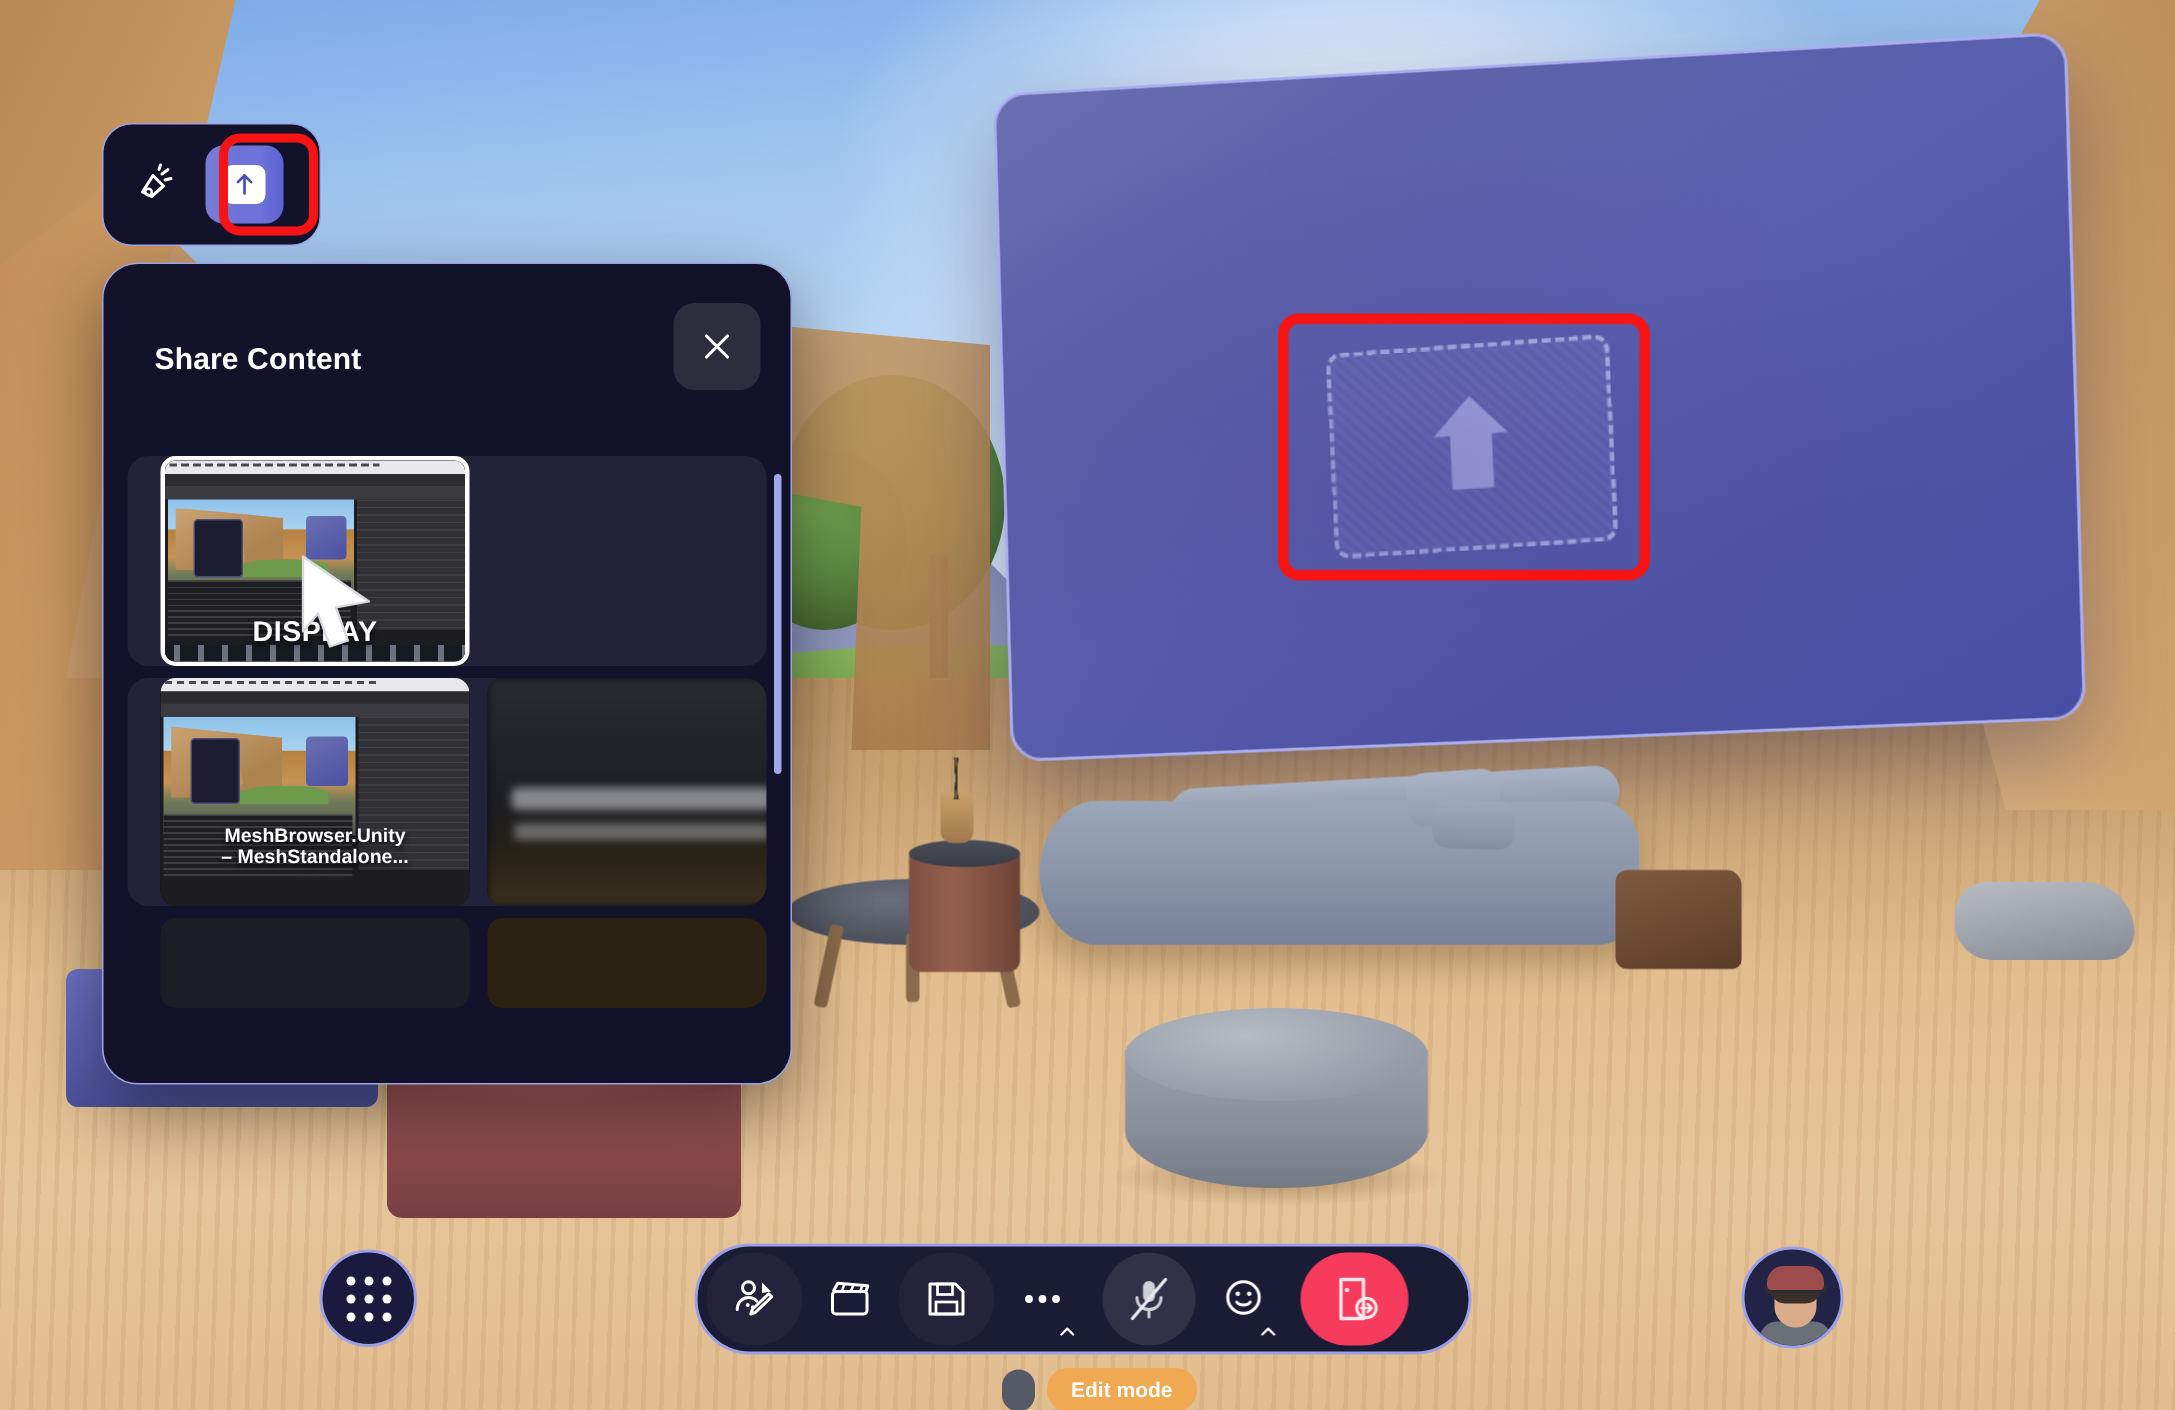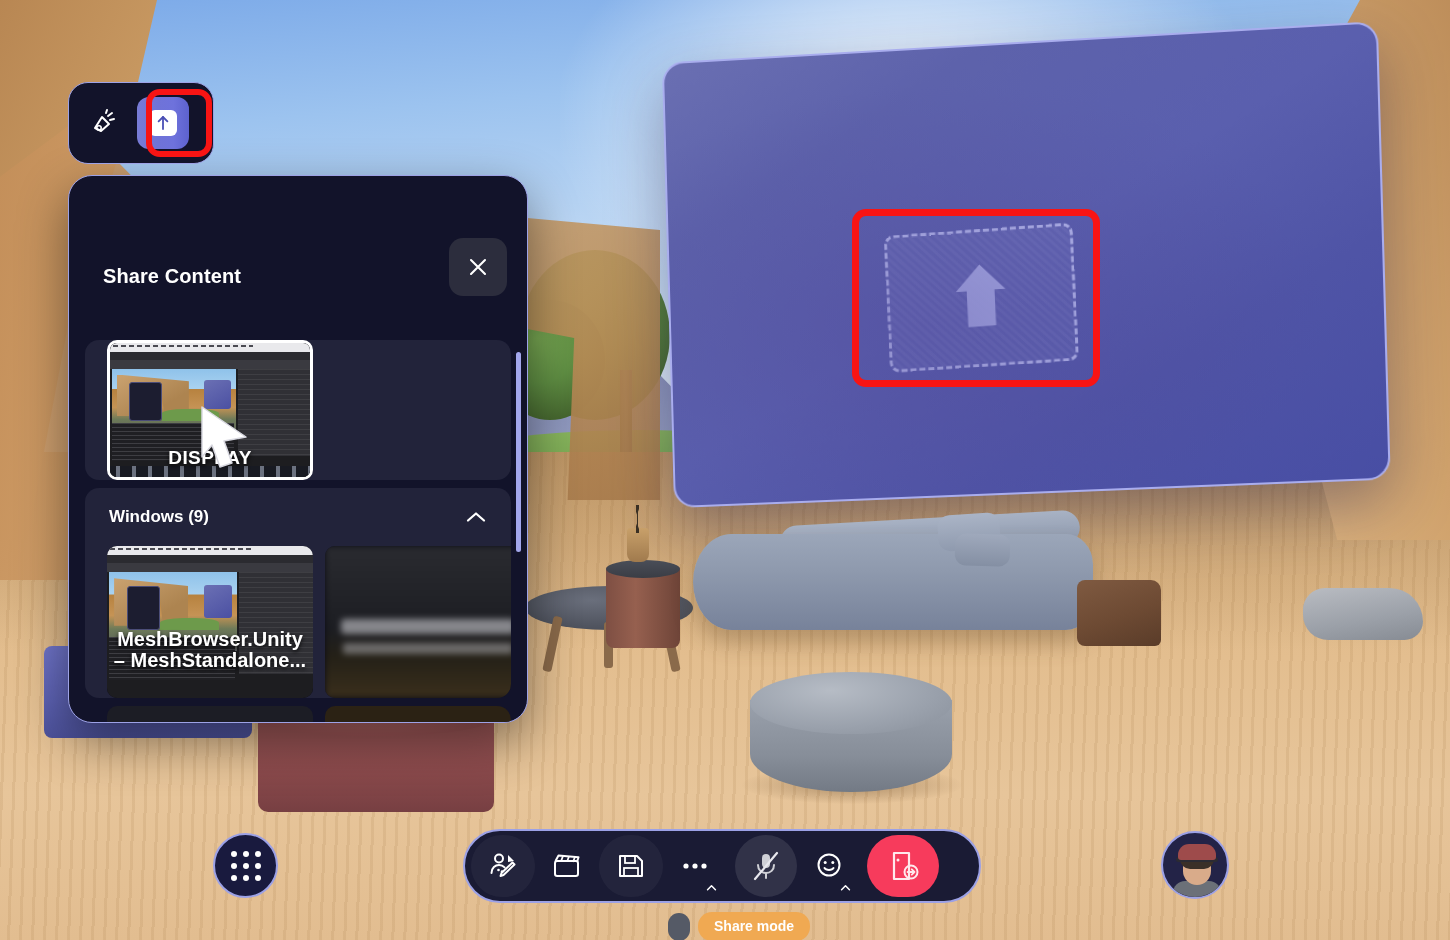--- a/index.html
+++ b/index.html
@@ -245,21 +245,20 @@
     border: 1.5px solid #9da2e6;
     border-radius: 24px;
     overflow: hidden;
     z-index: 45;
     box-shadow: 0 18px 50px rgba(0,0,0,.45);
   }
   #share-panel-header {
     position: relative; height: 128px;
     display: flex; align-items: center;
     padding: 0 34px;
-    margin-top: 36px;
   }
   #share-panel-title {
     font-size: 20px; font-weight: bold; color: #ffffff; letter-spacing: .1px;
   }
   #share-close-btn {
     position: absolute; right: 20px; top: 26px;
     width: 58px; height: 58px;
     background: #2c2d3d;
     border-radius: 14px;
     display: flex; align-items: center; justify-content: center;
@@ -295,21 +294,21 @@
     border-radius: 10px;
     overflow: hidden;
     flex: 0 0 auto;
     cursor: pointer;
     background: #0b0b14;
   }
   .thumb.selected { border: 3px solid #ffffff; }
   .thumb-label {
     position: absolute; left: 0; right: 0; bottom: 0;
     padding: 4px 6px 8px 6px;
-    color: #fff; font-size: 20px; font-weight: bold;
+    color: #fff; font-size: 13px; font-weight: bold;
     text-align: center; line-height: 1.08;
     text-shadow: 0 2px 4px rgba(0,0,0,.9);
   }
   .thumb-label.big { font-size: 19px; letter-spacing: .4px; }
 
   
   .unity-shot { position: absolute; inset: 0; background: #1d1d20; }
   .us-titlebar { position:absolute; left:0; top:0; right:0; height:9px; background:#e9e9ec; }
   .us-titlebar::before {
     content:""; position:absolute; left:3px; top:2px; width:70%; height:2px;
@@ -573,26 +572,20 @@
             </div>
             <svg class="cursor-arrow" style="left:80px;top:58px;" width="64" height="72" viewBox="0 0 64 72">
               <path d="M12 6 L56 36 L34 40 L42 62 L30 66 L22 44 L12 56 Z" fill="#ffffff" stroke="#d8d8e0" stroke-width="1.5" stroke-linejoin="round"></path>
             </svg>
             <div class="thumb-label big">DISPLAY</div>
           </div>
         </div>
       </div>
 
       <div class="section">
-        <div class="section-head">
-          <span class="section-title">Windows (9)</span>
-          <svg width="22" height="14" viewBox="0 0 22 14">
-            <path d="M3 10.5 L11 3.5 L19 10.5" stroke="#ffffff" stroke-width="2.2" fill="none" stroke-linecap="round" stroke-linejoin="round"></path>
-          </svg>
-        </div>
         <div class="thumb-grid">
           <div class="thumb" style="height:152px;">
             <div class="unity-shot">
               <div class="us-titlebar"></div>
               <div class="us-menubar"></div>
               <div class="us-toolbar"></div>
               <div class="us-scene">
                 <div class="us-scene-arch"></div>
                 <div class="us-scene-green"></div>
                 <div class="us-scene-panel"></div>
@@ -707,21 +700,21 @@
         <path d="M7 4 H22 V30 H7 Z" stroke="#ffe9ec" stroke-width="2.2" stroke-linejoin="round"></path>
         <circle cx="11" cy="11" r="1.5" fill="#ffe9ec"></circle>
         <circle cx="24" cy="23" r="6.5" stroke="#ffe9ec" stroke-width="2"></circle>
         <path d="M20.5 23 H27.5 M24.8 20.3 L27.5 23 L24.8 25.7" stroke="#ffe9ec" stroke-width="1.8" fill="none" stroke-linecap="round" stroke-linejoin="round"></path>
       </svg>
     </div>
   </div>
 
   <div id="edit-mode-wrap">
     <div id="edit-mode-knob"></div>
-    <div id="edit-mode-pill">Share mode</div>
+    <div id="edit-mode-pill">Edit mode</div>
   </div>
 
   <div id="self-avatar">
     <div class="av-body"></div>
     <div class="av-head"></div>
     <div class="av-hair"></div>
     <div class="av-cap-brim"></div>
     <div class="av-cap"></div>
   </div>
 

